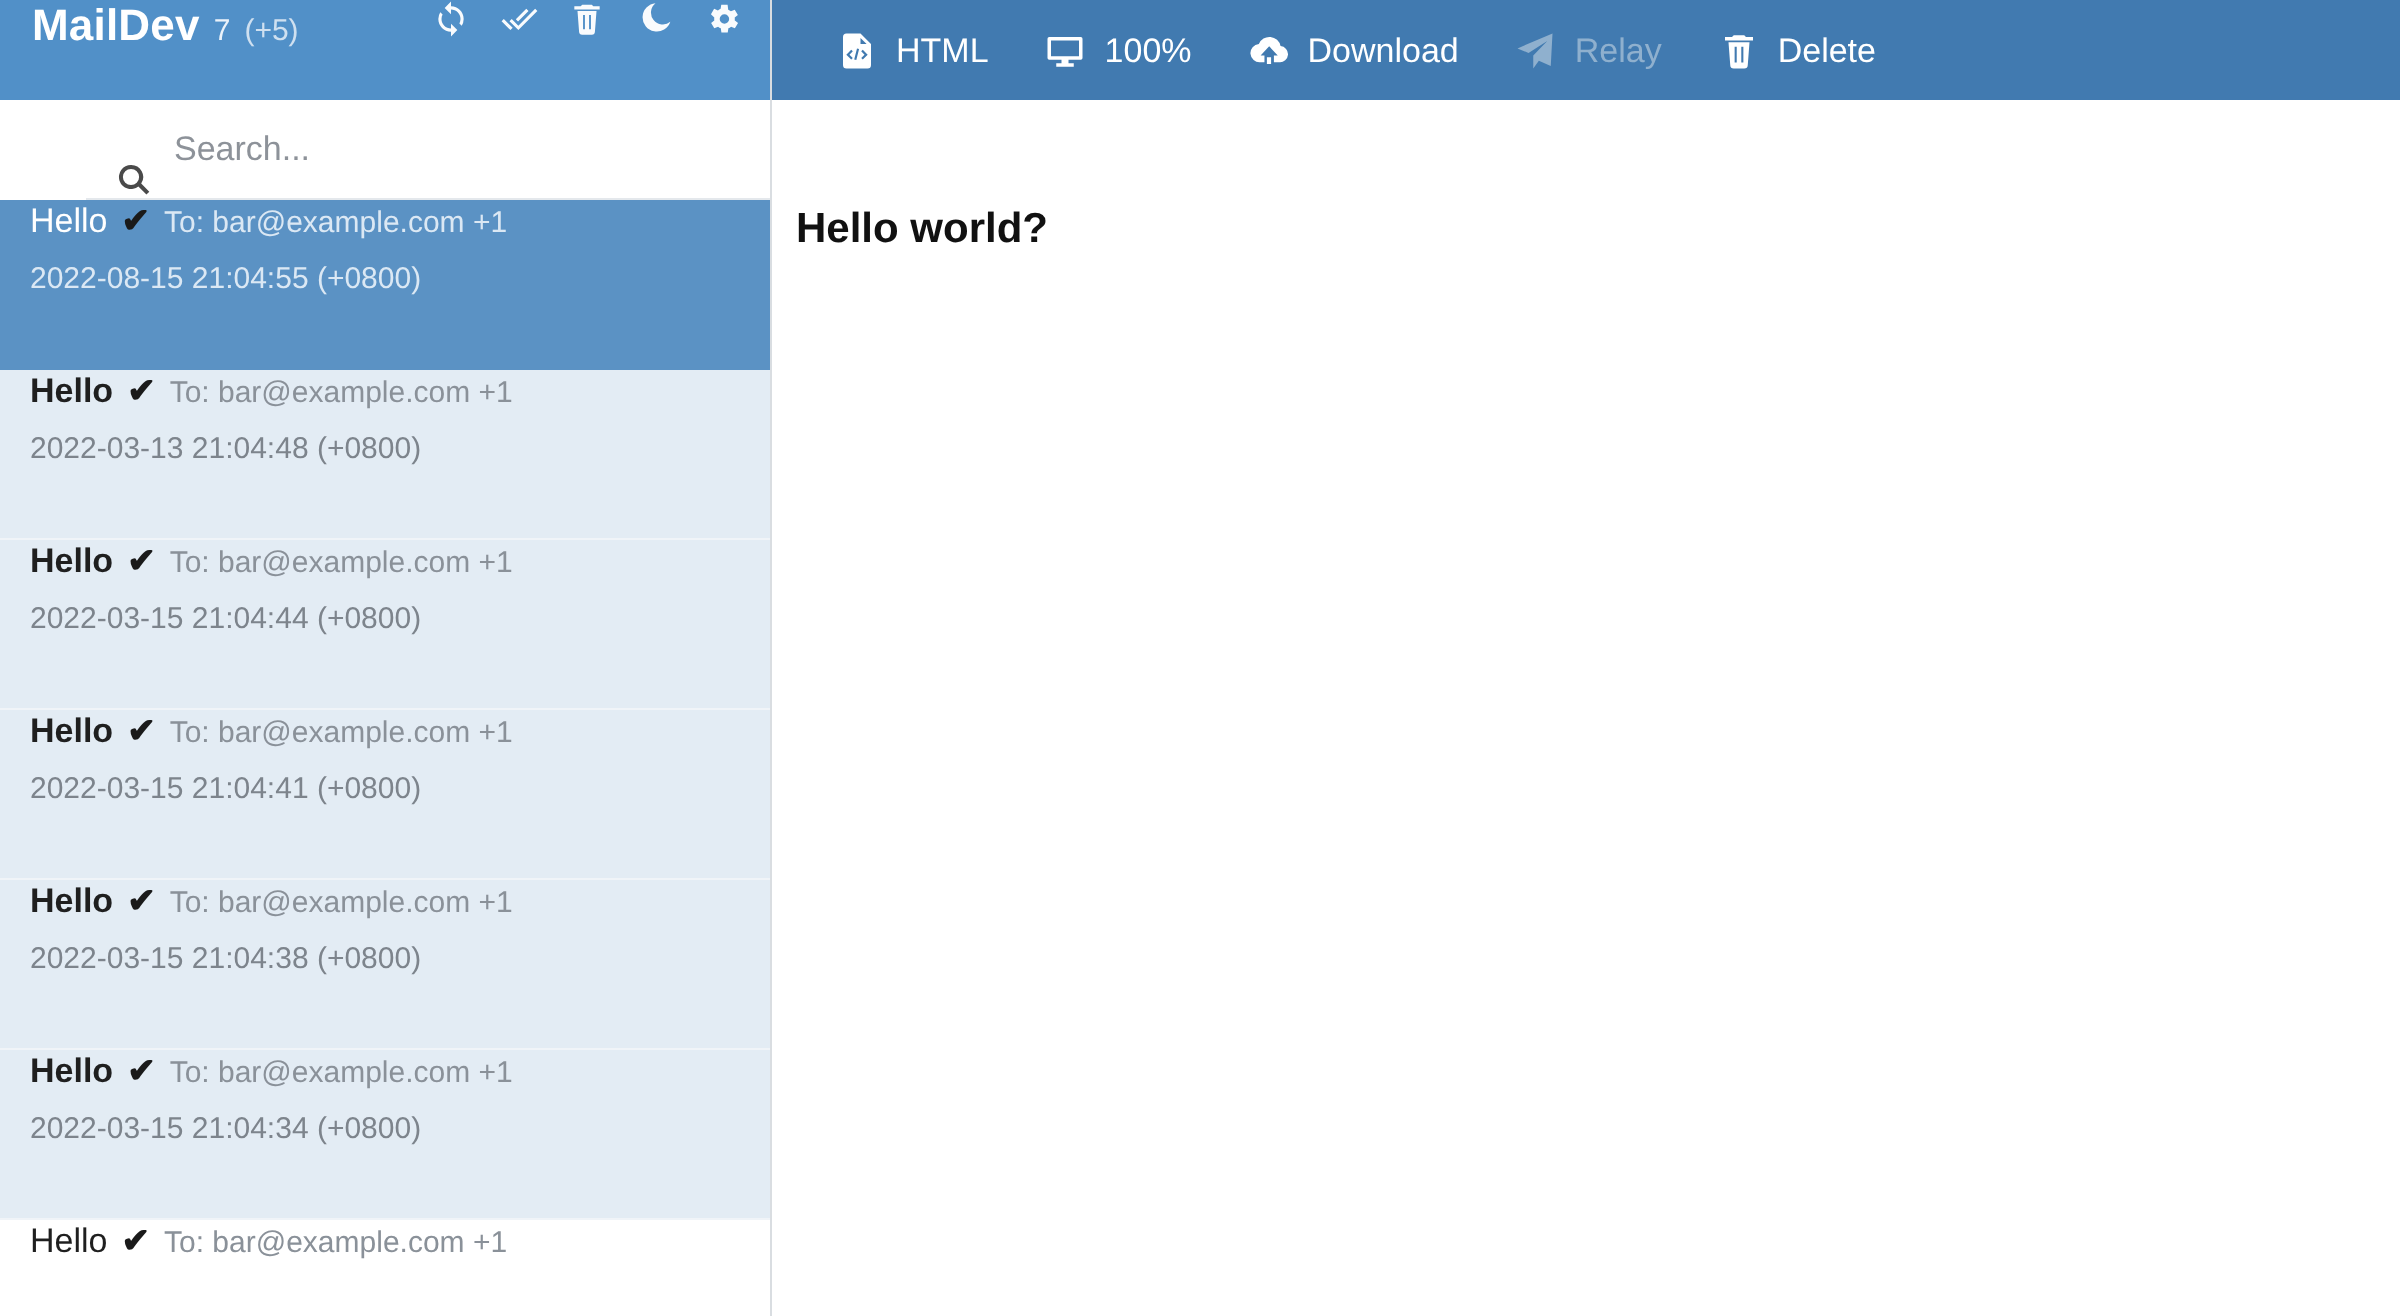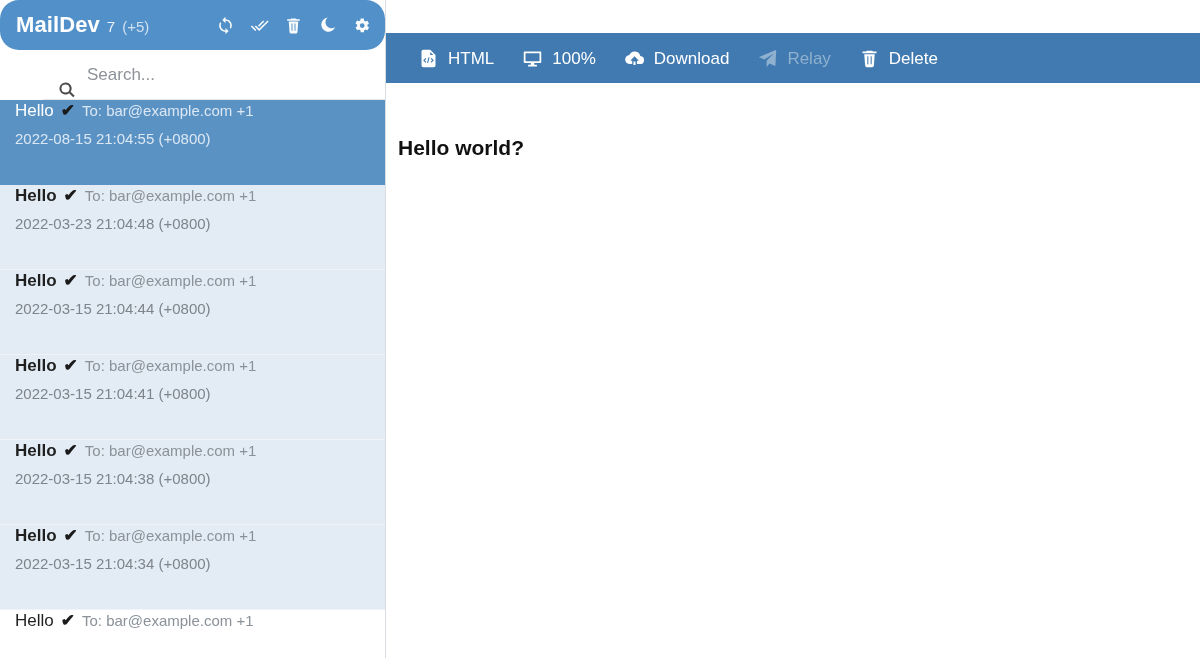--- a/index.html
+++ b/index.html
@@ -29,24 +29,23 @@
     background: #ffffff;
     border-right: 1px solid #d9dde1;
     flex: 0 0 386px;
   }
 
   .sidebar-header {
     height: 50px;
     flex: 0 0 50px;
     background: #5190c8;
     display: flex;
-    align-items: center;
+    align-items: flex-start;
     padding: 0 14px 0 16px;
     justify-content: space-between;
-    border-radius: 19px;
   }
 
   .brand {
     display: flex;
     align-items: baseline;
     gap: 7px;
     white-space: nowrap;
   }
   .brand-name {
     color: #ffffff;
@@ -182,21 +181,20 @@
   }
 
   .toolbar {
     height: 50px;
     flex: 0 0 50px;
     background: #417ab0;
     display: flex;
     align-items: center;
     padding: 0 4px 0 18px;
     gap: 0;
-    margin-top: 33px;
   }
   .tool-btn {
     display: flex;
     align-items: center;
     gap: 9px;
     color: #ffffff;
     font-size: 17px;
     padding: 6px 14px 6px 14px;
     cursor: pointer;
     white-space: nowrap;
@@ -293,21 +291,21 @@
         </div>
         <div class="email-date">2022-08-15 21:04:55 (+0800)</div>
       </div>
 
       <div class="email-item unread">
         <div class="email-line1">
           <span class="email-subject">Hello</span>
           <span class="read-check">✔</span>
           <span class="email-to">To: bar@example.com +1</span>
         </div>
-        <div class="email-date">2022-03-23 21:04:48 (+0800)</div>
+        <div class="email-date">2022-03-13 21:04:48 (+0800)</div>
       </div>
 
       <div class="email-item unread">
         <div class="email-line1">
           <span class="email-subject">Hello</span>
           <span class="read-check">✔</span>
           <span class="email-to">To: bar@example.com +1</span>
         </div>
         <div class="email-date">2022-03-15 21:04:44 (+0800)</div>
       </div>

